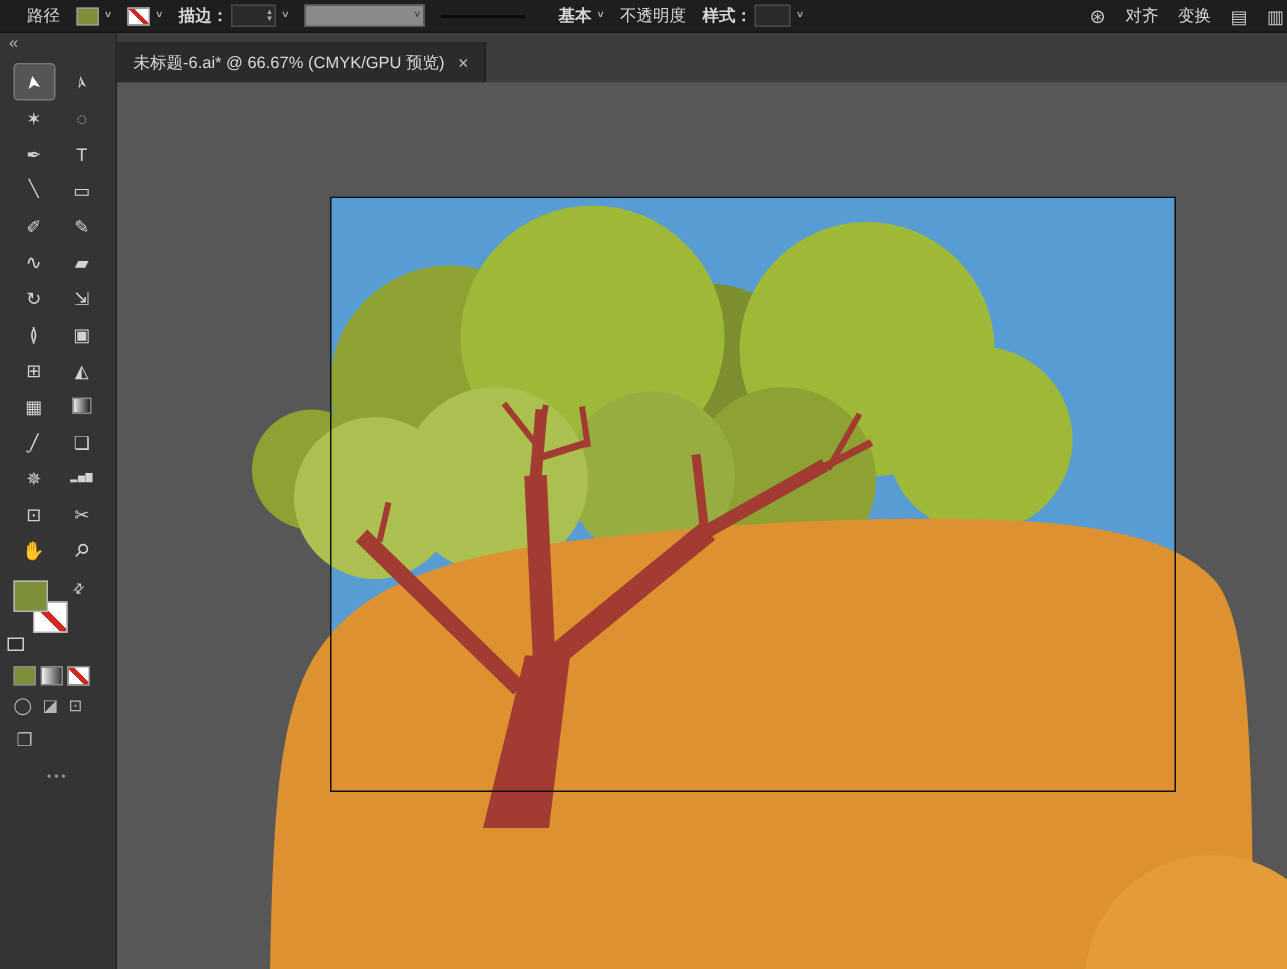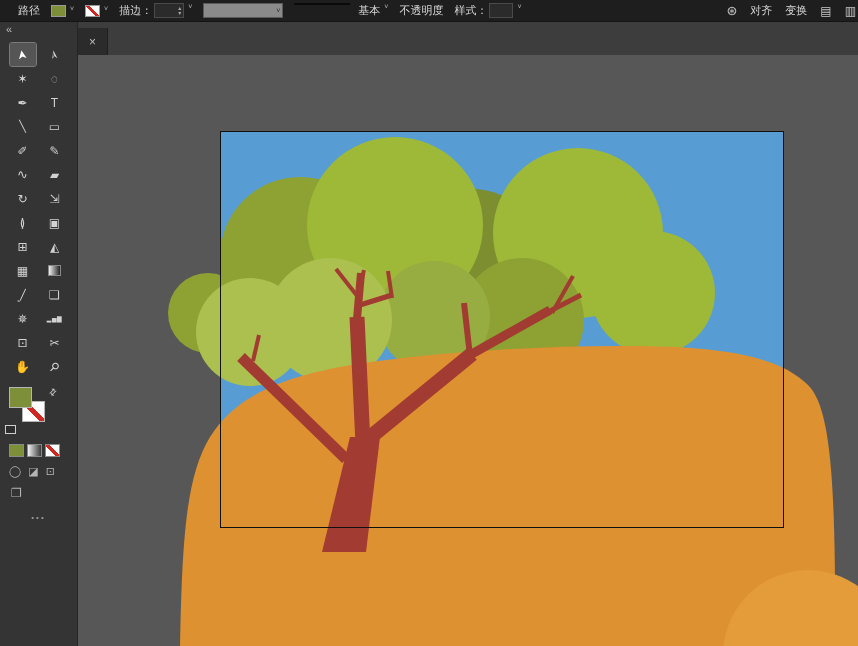--- a/index.html
+++ b/index.html
@@ -10,21 +10,21 @@
     -webkit-font-smoothing:antialiased;
   }
   .app{width:858px;height:646px;display:flex;flex-direction:column;}
 
   
   .topbar{
     height:22px;flex:0 0 22px;background:#1e1e1e;color:#d6d6d6;
     display:flex;align-items:center;gap:11px;padding-left:18px;
     font-size:11px;white-space:nowrap;overflow:hidden;border-bottom:1px solid #141414;box-sizing:border-box;
   }
-  .tb-group{display:inline-flex;align-items:flex-start;gap:2px;}
+  .tb-group{display:inline-flex;align-items:center;gap:2px;font-weight:bold;}
   .swatch{width:15px;height:12px;border:1px solid #9a9a9a;display:inline-block;box-sizing:border-box;background:#777;}
   .none-swatch{background:linear-gradient(45deg,transparent 42%,#cc2a22 42%,#cc2a22 58%,transparent 58%),#ffffff;}
   .caret{font-size:7px;color:#b5b5b5;margin-left:2px;}
   .spinbox{width:30px;height:15px;background:#2b2b2b;border:1px solid #4a4a4a;display:inline-flex;align-items:center;justify-content:flex-end;box-sizing:border-box;}
   .spin-arrows{display:flex;flex-direction:column;font-size:6px;line-height:5px;color:#aaa;padding-right:2px;}
   .profile-box{width:80px;height:15px;background:#8a8a8a;border:1px solid #5a5a5a;display:inline-flex;align-items:center;justify-content:flex-end;box-sizing:border-box;}
   .profile-box .caret{color:#2d2d2d;margin-right:2px;}
   .brush-line{width:56px;height:2px;background:#0a0a0a;display:inline-block;}
   .opacity-link{cursor:default;}
   .minibox{width:24px;height:15px;background:#2b2b2b;border:1px solid #4a4a4a;display:inline-block;box-sizing:border-box;}
@@ -102,21 +102,21 @@
       </span>
       <span class="caret">˅</span>
     </span>
 
     <span class="profile-box">
       <span class="caret">˅</span>
     </span>
 
     <span class="tb-group">
       <span class="brush-line"></span>
-      <span style="margin-left:6px;">基本</span>
+      <span style="margin-left:20px;">基本</span>
       <span class="caret">˅</span>
     </span>
 
     <span class="opacity-link">不透明度</span>
 
     <span class="tb-group">
       <span>样式：</span>
       <span class="minibox"></span>
       <span class="caret">˅</span>
     </span>
@@ -246,20 +246,21 @@
       <div class="screen-row">
         <span>❐</span>
       </div>
 
       <div class="overflow">•••</div>
     </div>
 
     <div class="rightside">
       <div class="tabbar">
         <div class="tab">
+          <span>未标题-6.ai* @ 66.67% (CMYK/GPU 预览)</span>
           <span class="tab-close">×</span>
         </div>
       </div>
 
       <div class="canvas">
         <svg width="780" height="591" viewBox="0 0 780 591">
 
           <rect x="142" y="76" width="563" height="396" fill="#579dd4"></rect>
 
           <g>

